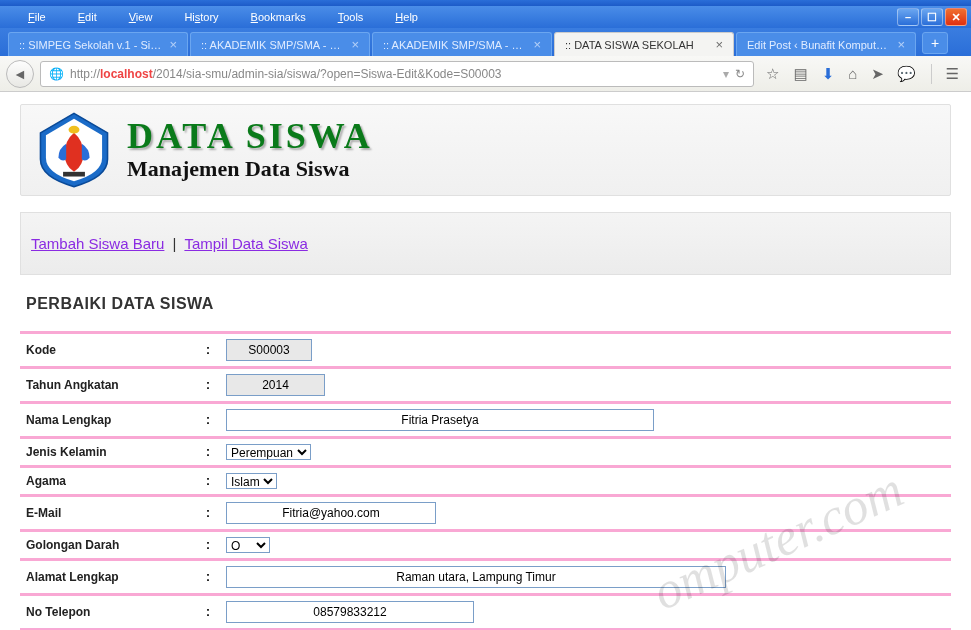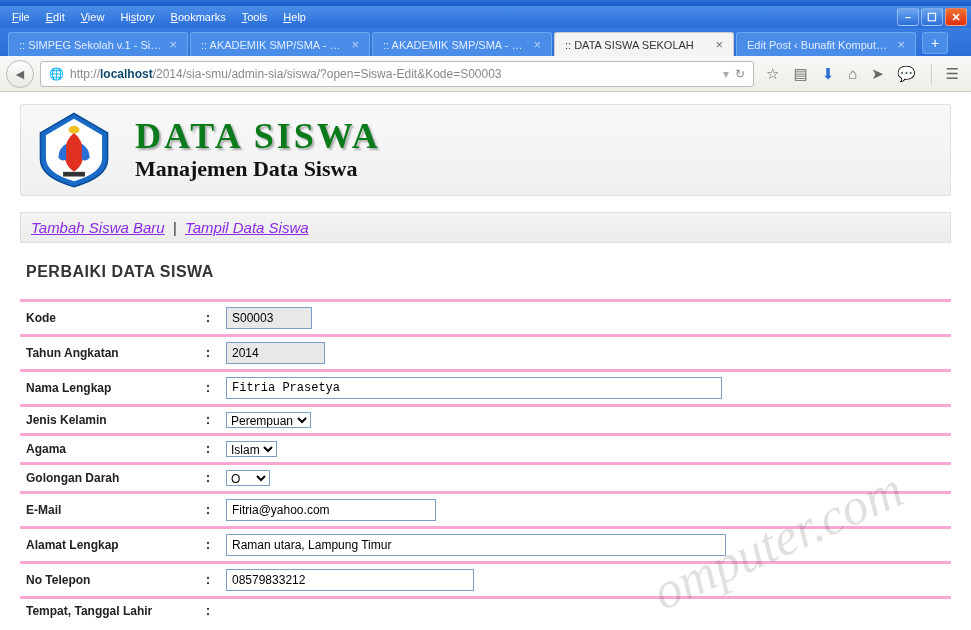--- a/index.html
+++ b/index.html
@@ -3,21 +3,21 @@
 <meta charset="utf-8">
 <style>
 * { margin: 0; padding: 0; box-sizing: border-box; }
 body { font-family: Tahoma, Arial, sans-serif; font-size: 11px; overflow: hidden; width: 971px; height: 630px; }
 
 
 .titlebar { height: 6px; background: linear-gradient(#2a6ed8, #1c5bc8); }
 
 
 .menubar { height: 22px; background: linear-gradient(#4a8de8, #2a6ed8); display: flex; align-items: center; padding: 0 4px; color: #fff; font-size: 11px; }
-.menubar .menu-item { padding: 2px 8px; cursor: default; }
+.menubar .menu-item { padding: 2px 8px; cursor: default; margin-left: 16px; }
 .menubar .menu-item u { text-decoration: underline; }
 .menubar .spacer { flex: 1; }
 .win-btns { display: flex; gap: 2px; }
 .win-btn { width: 22px; height: 18px; border-radius: 3px; display: flex; align-items: center; justify-content: center; font-weight: bold; font-size: 11px; color: #fff; border: 1px solid rgba(255,255,255,0.4); }
 .win-min, .win-max { background: linear-gradient(#6ba6f0, #2a6ed8); }
 .win-close { background: linear-gradient(#f07030, #e03010); }
 
 
 .tabstrip { height: 28px; background: linear-gradient(#3a7de0, #2a6ed8); display: flex; align-items: flex-end; padding: 0 8px; gap: 2px; }
 .tab { height: 24px; background: #4a8de8; color: #e0ecff; display: flex; align-items: center; padding: 0 10px; border-radius: 3px 3px 0 0; font-size: 11px; max-width: 180px; flex: 1; border: 1px solid #6ba6f0; border-bottom: none; }
@@ -25,46 +25,46 @@
 .tab .tab-label { flex: 1; white-space: nowrap; overflow: hidden; text-overflow: ellipsis; }
 .tab .tab-close { margin-left: 8px; color: inherit; opacity: 0.7; font-size: 13px; }
 .newtab { width: 26px; height: 22px; background: #4a8de8; color: #fff; display: flex; align-items: center; justify-content: center; border-radius: 3px; border: 1px solid #6ba6f0; margin-bottom: 2px; margin-left: 4px; font-size: 14px; }
 
 
 .urlbar-row { height: 36px; background: linear-gradient(#f8f8f6, #eeeee8); display: flex; align-items: center; padding: 0 6px; gap: 6px; border-bottom: 1px solid #ccc; }
 .back-btn { width: 28px; height: 28px; border-radius: 50%; background: linear-gradient(#fdfdfd, #e8e8e4); border: 1px solid #bbb; display: flex; align-items: center; justify-content: center; color: #666; font-size: 14px; }
 .urlfield { flex: 1; height: 26px; background: #fff; border: 1px solid #bbb; border-radius: 3px; display: flex; align-items: center; padding: 0 8px; gap: 6px; color: #888; font-size: 12px; }
 .urlfield .globe { color: #888; font-size: 12px; }
 .urlfield .urltext { flex: 1; color: #888; }
-.urlfield .urltext b { color: #0c4a6e; font-weight: bold; }
+.urlfield .urltext b { color: #ef4444; font-weight: bold; }
 .urlfield .reload { color: #888; }
 .toolbar-icons { display: flex; gap: 14px; align-items: center; color: #666; font-size: 15px; padding: 0 6px; }
 .toolbar-icons span { cursor: pointer; }
 
 
 .page { background: #fff; padding: 12px 20px; height: calc(630px - 6px - 22px - 28px - 36px); overflow: hidden; position: relative; }
 
-.header-block { background: linear-gradient(#f8f8f8, #f0f0f0); border: 1px solid #e0e0e0; border-radius: 2px; padding: 8px 14px; display: flex; align-items: center; gap: 22px; margin-bottom: 16px; height: 92px; }
+.header-block { background: linear-gradient(#f8f8f8, #f0f0f0); border: 1px solid #e0e0e0; border-radius: 2px; padding: 8px 14px; display: flex; align-items: center; gap: 14px; margin-bottom: 16px; height: 92px; }
 .logo-shield { width: 78px; height: 78px; position: relative; }
 .logo-shield svg { width: 100%; height: 100%; }
 .header-text .big { font-family: Georgia, "Times New Roman", serif; font-size: 36px; font-weight: bold; color: #0a7a1a; letter-spacing: 3px; text-shadow: 2px 2px 2px rgba(0,0,0,0.3); line-height: 1; }
 .header-text .sub { font-family: Georgia, "Times New Roman", serif; font-size: 22px; color: #111; font-weight: bold; margin-top: 2px; }
 
-.linkbar { background: linear-gradient(#f4f4f4, #ececec); border: 1px solid #e0e0e0; padding: 6px 10px; margin-bottom: 20px; font-size: 15px; font-style: italic; }
+.linkbar { background: linear-gradient(#f4f4f4, #ececec); border: 1px solid #e0e0e0; padding: 22px 10px; margin-bottom: 20px; font-size: 15px; }
 .linkbar a { color: #8a2be2; text-decoration: underline; }
 .linkbar .sep { color: #333; margin: 0 4px; }
 
 .section-title { font-family: Arial, sans-serif; font-size: 16px; font-weight: bold; color: #333; margin: 20px 0 18px 6px; letter-spacing: 0.5px; }
 
 .form-table { width: 100%; border-collapse: collapse; }
 .form-table tr { border-top: 3px solid #f9a8d4; }
 .form-table td { padding: 5px 6px; vertical-align: middle; font-size: 12px; }
 .form-table td.label { width: 180px; font-weight: bold; color: #222; }
 .form-table td.colon { width: 20px; font-weight: bold; }
-.form-table input[type=text] { height: 22px; padding: 0 5px; font-size: 12px; border: 1px solid #7a9ec8; font-family: Tahoma, Arial, sans-serif; }
+.form-table input[type=text] { height: 22px; padding: 0 5px; font-size: 12px; border: 1px solid #7a9ec8; font-family: Tahoma, Arial, sans-serif; text-align: center; }
 .form-table input.readonly { background: #e8e8e8; }
 .form-table select { height: 16px; font-size: 12px; border: 1px solid #7a9ec8; background: #fff; font-family: Tahoma, Arial, sans-serif; }
 
 .watermark { position: absolute; right: 60px; bottom: 60px; font-size: 52px; color: rgba(0,0,0,0.12); transform: rotate(-24deg); font-family: Georgia, serif; font-style: italic; pointer-events: none; user-select: none; white-space: nowrap; }
 </style>
 </head>
 <body>
 
 <div class="titlebar"></div>
 
@@ -164,41 +164,41 @@
       <td><input type="text" class="readonly" readonly="" style="width: 86px;" value="S00003"></td>
     </tr>
     <tr>
       <td class="label">Tahun Angkatan</td>
       <td class="colon">:</td>
       <td><input type="text" class="readonly" readonly="" style="width: 99px;" value="2014"></td>
     </tr>
     <tr>
       <td class="label">Nama Lengkap</td>
       <td class="colon">:</td>
-      <td><input type="text" style="width: 496px; font-family: Liberation Mono, monospace;" value="Fitria Prasetya"></td>
+      <td><input type="text" style="width: 428px;" value="Fitria Prasetya"></td>
     </tr>
     <tr>
       <td class="label">Jenis Kelamin</td>
       <td class="colon">:</td>
       <td><select><option>Perempuan</option></select></td>
     </tr>
     <tr>
       <td class="label">Agama</td>
       <td class="colon">:</td>
       <td><select><option>Islam</option></select></td>
     </tr>
     <tr>
+      <td class="label">E-Mail</td>
+      <td class="colon">:</td>
+      <td><input type="text" style="width: 210px;" value="Fitria@yahoo.com"></td>
+    </tr>
+    <tr>
       <td class="label">Golongan Darah</td>
       <td class="colon">:</td>
       <td><select style="width:44px"><option>O</option></select></td>
-    </tr>
-    <tr>
-      <td class="label">E-Mail</td>
-      <td class="colon">:</td>
-      <td><input type="text" style="width: 210px;" value="Fitria@yahoo.com"></td>
     </tr>
     <tr>
       <td class="label">Alamat Lengkap</td>
       <td class="colon">:</td>
       <td><input type="text" style="width: 500px;" value="Raman utara, Lampung Timur"></td>
     </tr>
     <tr>
       <td class="label">No Telepon</td>
       <td class="colon">:</td>
       <td><input type="text" style="width: 248px;" value="08579833212"></td>

